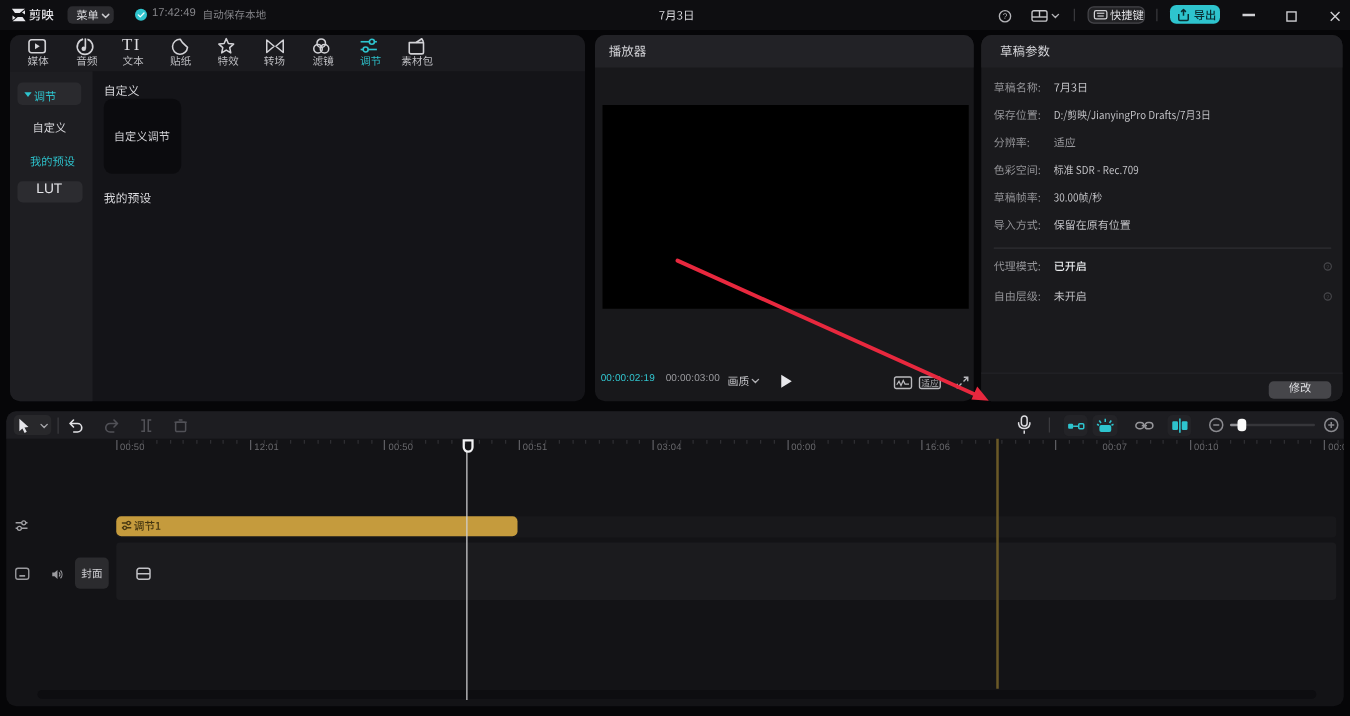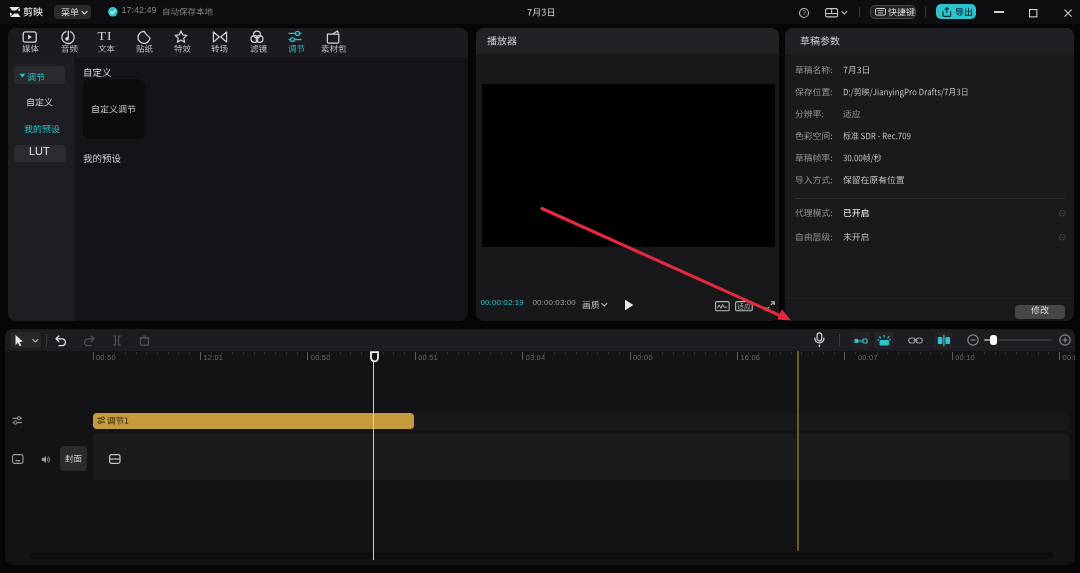--- a/index.html
+++ b/index.html
@@ -619,21 +619,21 @@
 <div style="position:absolute;left:742.6px;top:23px;width:1px;height:3px;background:#2e2e32"></div>
 <div style="position:absolute;left:753.4px;top:23px;width:1px;height:3px;background:#2e2e32"></div>
 <div style="position:absolute;left:764.1px;top:23px;width:1px;height:3px;background:#2e2e32"></div>
 <div style="position:absolute;left:774.9px;top:23px;width:1px;height:3px;background:#2e2e32"></div>
 <div style="position:absolute;left:785.6px;top:23px;width:1px;height:3px;background:#2e2e32"></div>
 <div style="position:absolute;left:796.3px;top:23px;width:1px;height:3px;background:#2e2e32"></div>
 <div style="position:absolute;left:807.1px;top:23px;width:1px;height:3px;background:#2e2e32"></div>
 <div style="position:absolute;left:817.8px;top:23px;width:1px;height:3px;background:#2e2e32"></div>
 <div style="position:absolute;left:828.6px;top:23px;width:1px;height:3px;background:#2e2e32"></div>
 <div style="position:absolute;left:839.3px;top:23px;width:1px;height:7.5px;background:#5d5d62"></div>
-<div style="position:absolute;left:853px;top:23.6px;font:7.5px 'Liberation Sans',sans-serif;color:#6a6a6e;letter-spacing:0.2px;">00:07</div>
+<div style="position:absolute;left:877px;top:23.6px;font:7.5px 'Liberation Sans',sans-serif;color:#6a6a6e;letter-spacing:0.2px;">00:07</div>
 <div style="position:absolute;left:850.0px;top:23px;width:1px;height:3px;background:#2e2e32"></div>
 <div style="position:absolute;left:860.8px;top:23px;width:1px;height:3px;background:#2e2e32"></div>
 <div style="position:absolute;left:871.5px;top:23px;width:1px;height:3px;background:#2e2e32"></div>
 <div style="position:absolute;left:882.3px;top:23px;width:1px;height:3px;background:#2e2e32"></div>
 <div style="position:absolute;left:893.0px;top:23px;width:1px;height:3px;background:#2e2e32"></div>
 <div style="position:absolute;left:903.7px;top:23px;width:1px;height:3px;background:#2e2e32"></div>
 <div style="position:absolute;left:914.5px;top:23px;width:1px;height:3px;background:#2e2e32"></div>
 <div style="position:absolute;left:925.2px;top:23px;width:1px;height:3px;background:#2e2e32"></div>
 <div style="position:absolute;left:936.0px;top:23px;width:1px;height:3px;background:#2e2e32"></div>
 <div style="position:absolute;left:946.7px;top:23px;width:1px;height:7.5px;background:#5d5d62"></div>

